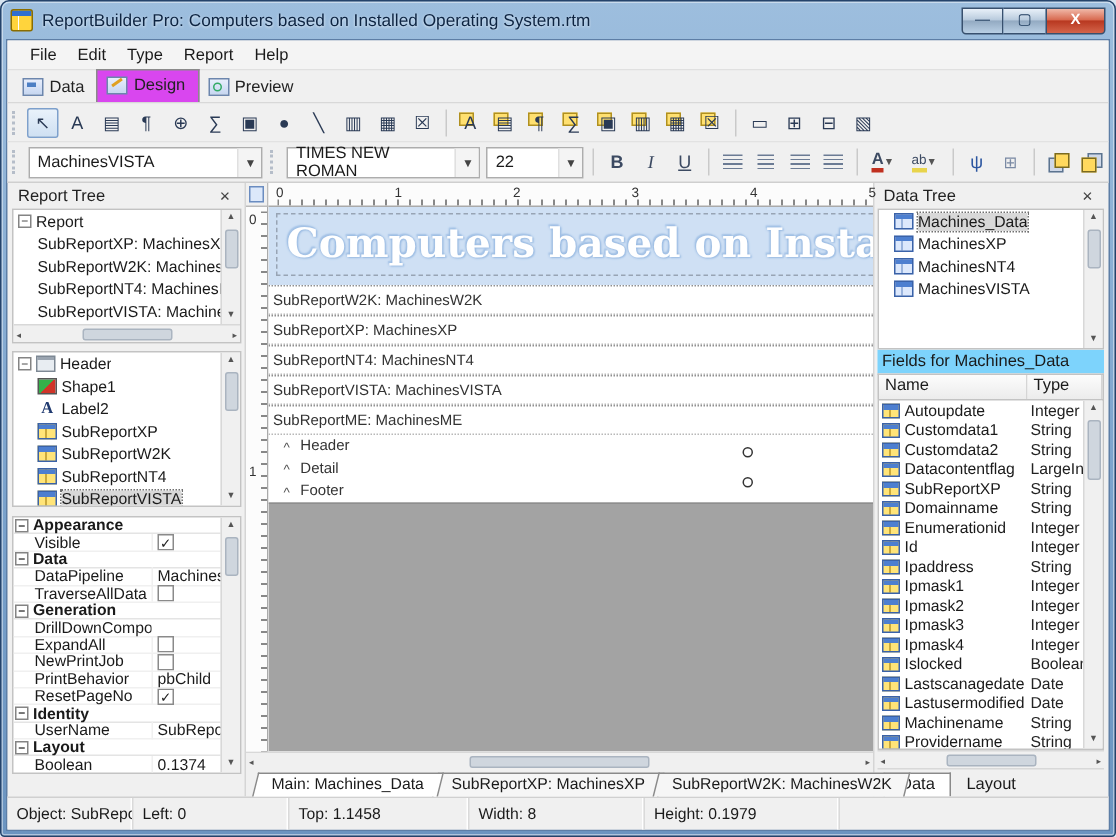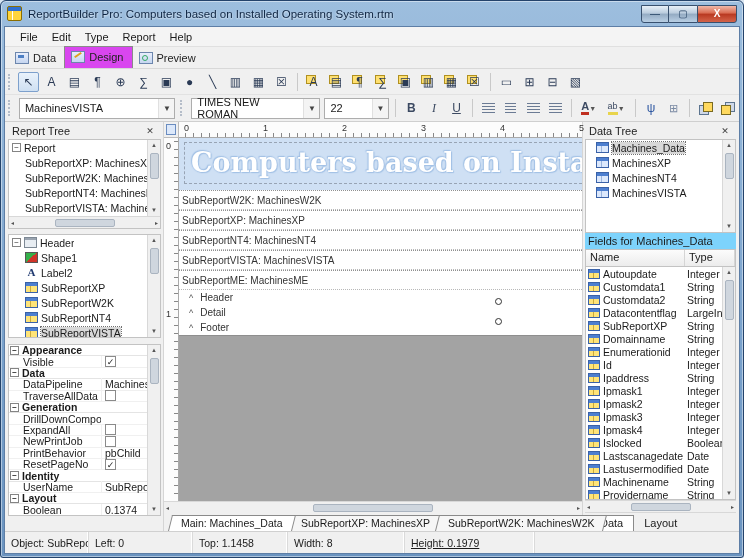--- a/index.html
+++ b/index.html
@@ -147,21 +147,21 @@
   .frow .ticon { width:12px; height:10px; }
   .frow .fn { width:84px; overflow:hidden; }
   .frow .ft { width:36px; overflow:hidden; color:#222; }
   .rtabs { height:19px; display:flex; align-items:flex-end; padding-left:4px; background:#f0f0f0; border-top:1px solid #d8d8d8; }
   .rtab { padding:1px 10px 2px; }
   .rtab.active { background:#fff; border:1px solid #8a8a8a; border-bottom:none; }
 
   
   .statusbar { height:22px; display:flex; align-items:center; background:#f0f0f0; border-top:1px solid #d0d0d0; font-size:10.5px; }
   .sb-cell { height:100%; display:flex; align-items:center; padding:0 6px; border-right:1px solid #dadada; box-shadow:inset -1px 0 0 #fff; white-space:nowrap; overflow:hidden; }
-  .sb-cell.c0 { width:84px; } .sb-cell.c1 { width:104px; } .sb-cell.c2 { width:95px; } .sb-cell.c3 { width:117px; } .sb-cell.c4 { width:130px;text-decoration:underline; }
+  .sb-cell.c0 { width:84px; } .sb-cell.c1 { width:104px; } .sb-cell.c2 { width:120px; } .sb-cell.c3 { width:117px; } .sb-cell.c4 { width:130px; }
   .sb-cell.rest { flex:1; border-right:none; box-shadow:none; }
 </style>
 </head>
 <body>
 
 <div class="window">
 
   <div class="titlebar">
     <div class="app-icon"></div>
     <div class="title-text">ReportBuilder Pro: Computers based on Installed Operating System.rtm</div>

